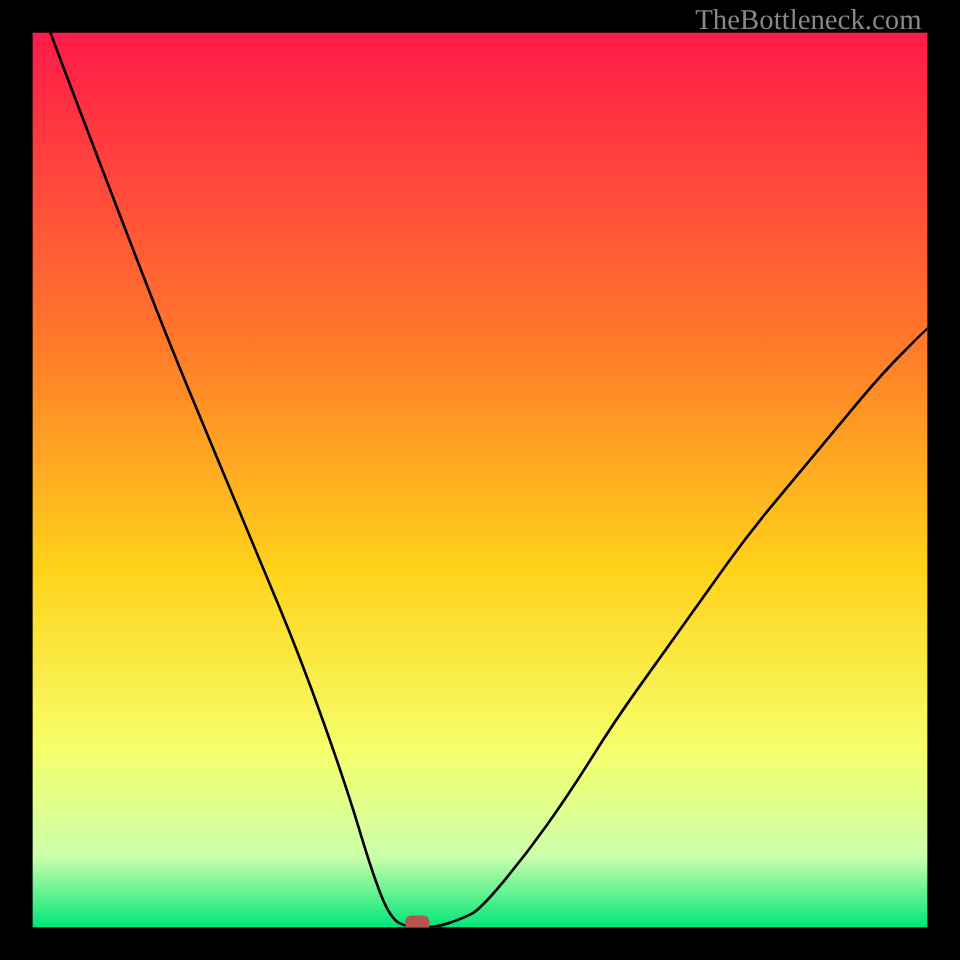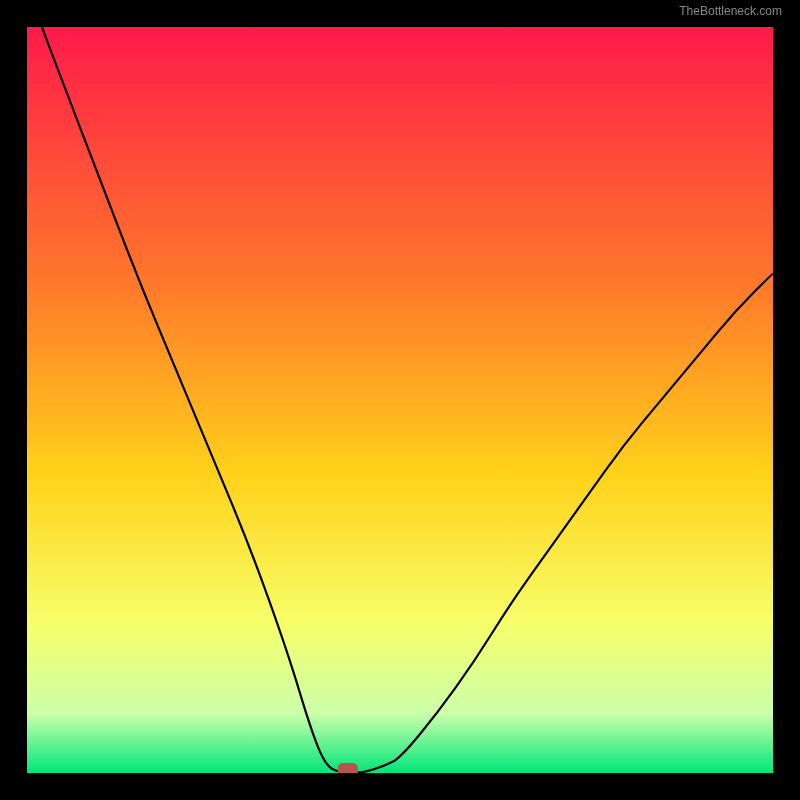--- a/index.html
+++ b/index.html
@@ -7,26 +7,26 @@
     padding: 0;
     width: 800px;
     height: 800px;
     background: #000;
     position: relative;
     font-family: Arial, sans-serif;
   }
   .watermark {
     position: absolute;
     top: 4px;
-    right: 18px;
+    right: 32px;
     color: #888;
-    font-size: 12px;
+    font-size: 24px;
     font-weight: 500;
     z-index: 10;
-    font-family: Liberation Sans, sans-serif;
+    font-family: Liberation Serif, serif;
   }
   .plot {
     position: absolute;
     left: 27px;
     top: 27px;
     width: 746px;
     height: 746px;
   }
   .plot svg {
     display: block;

